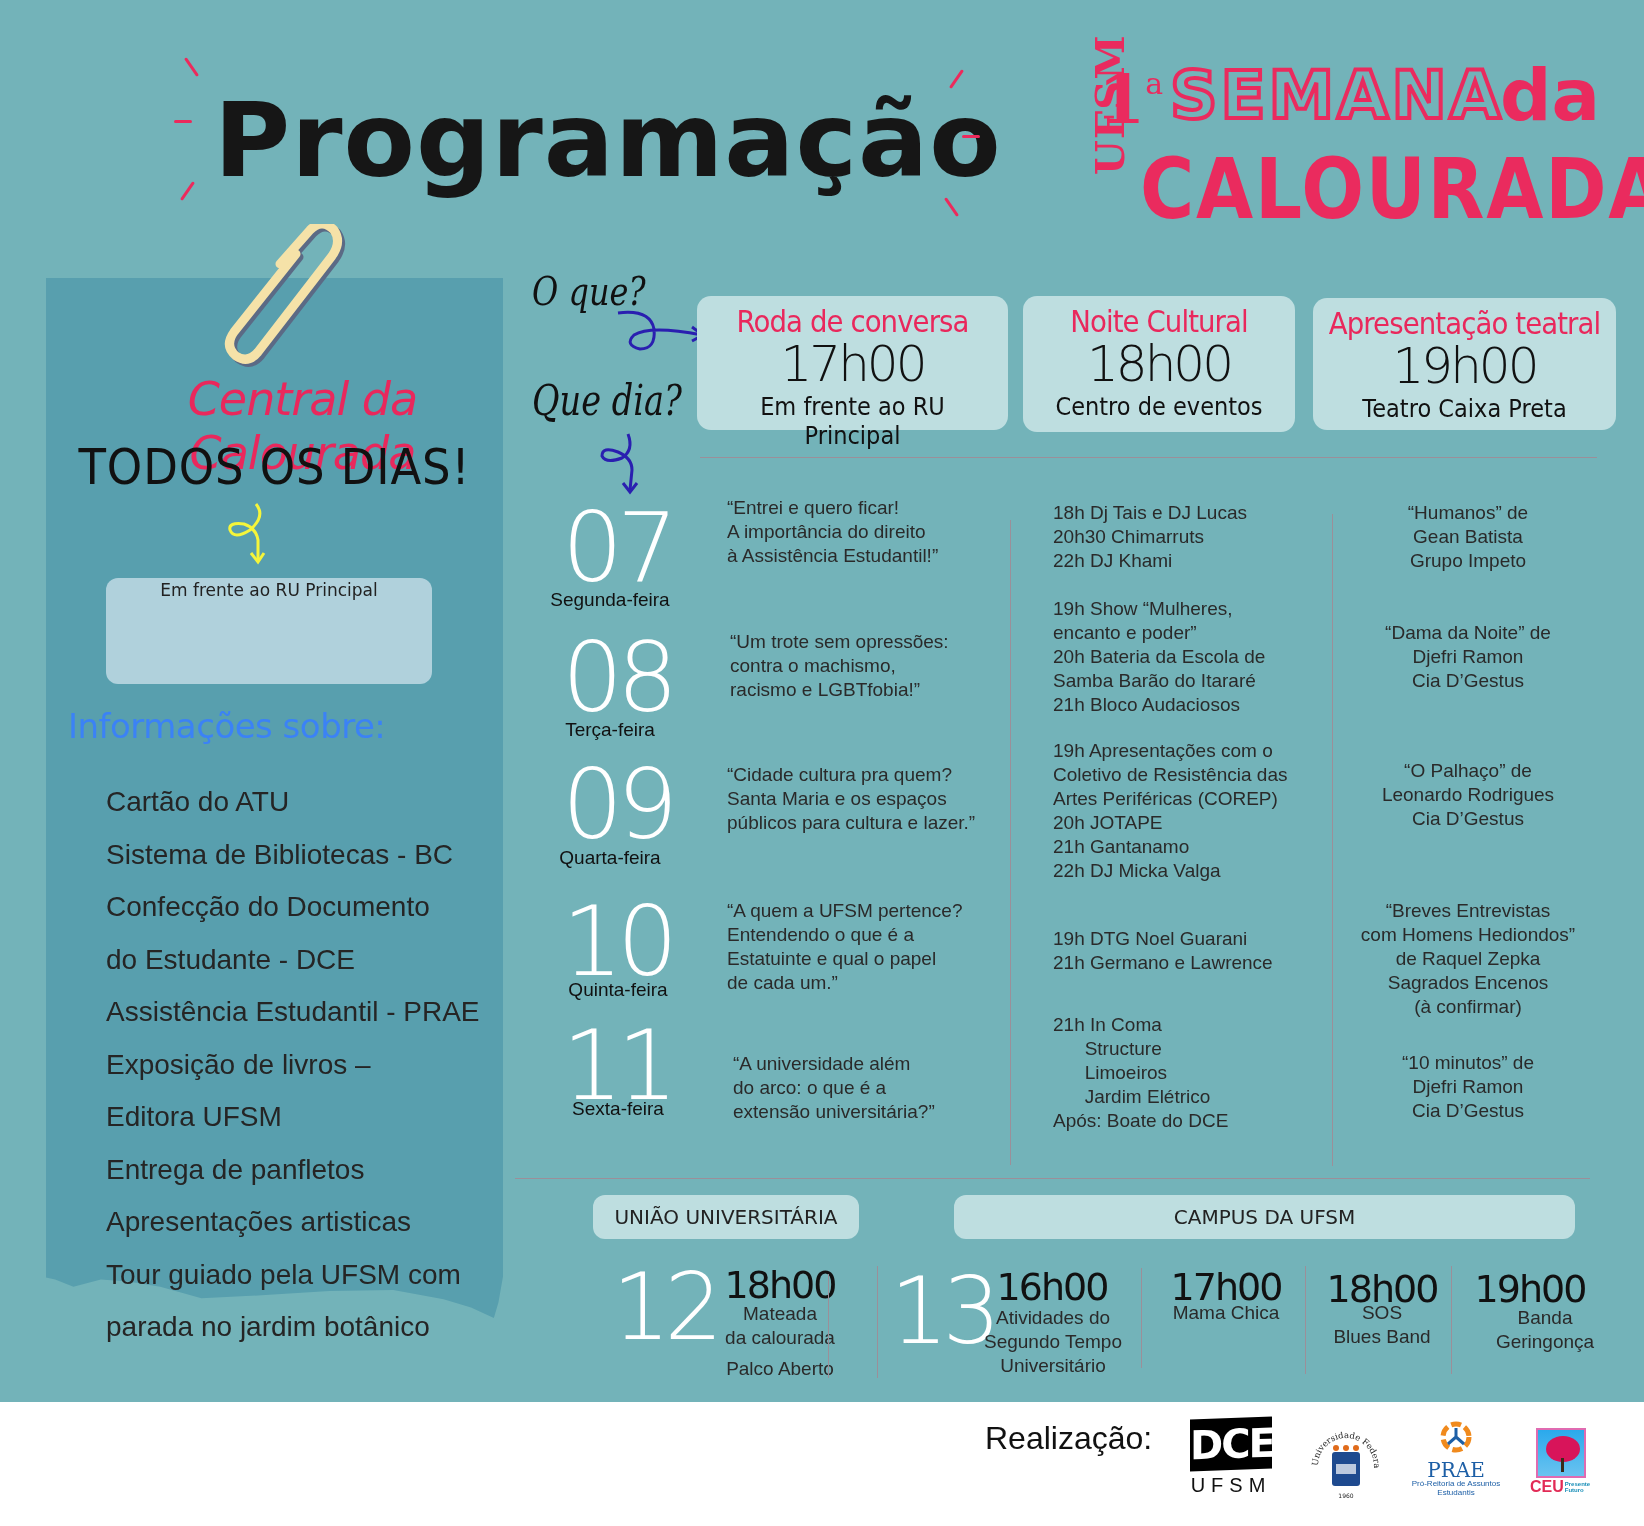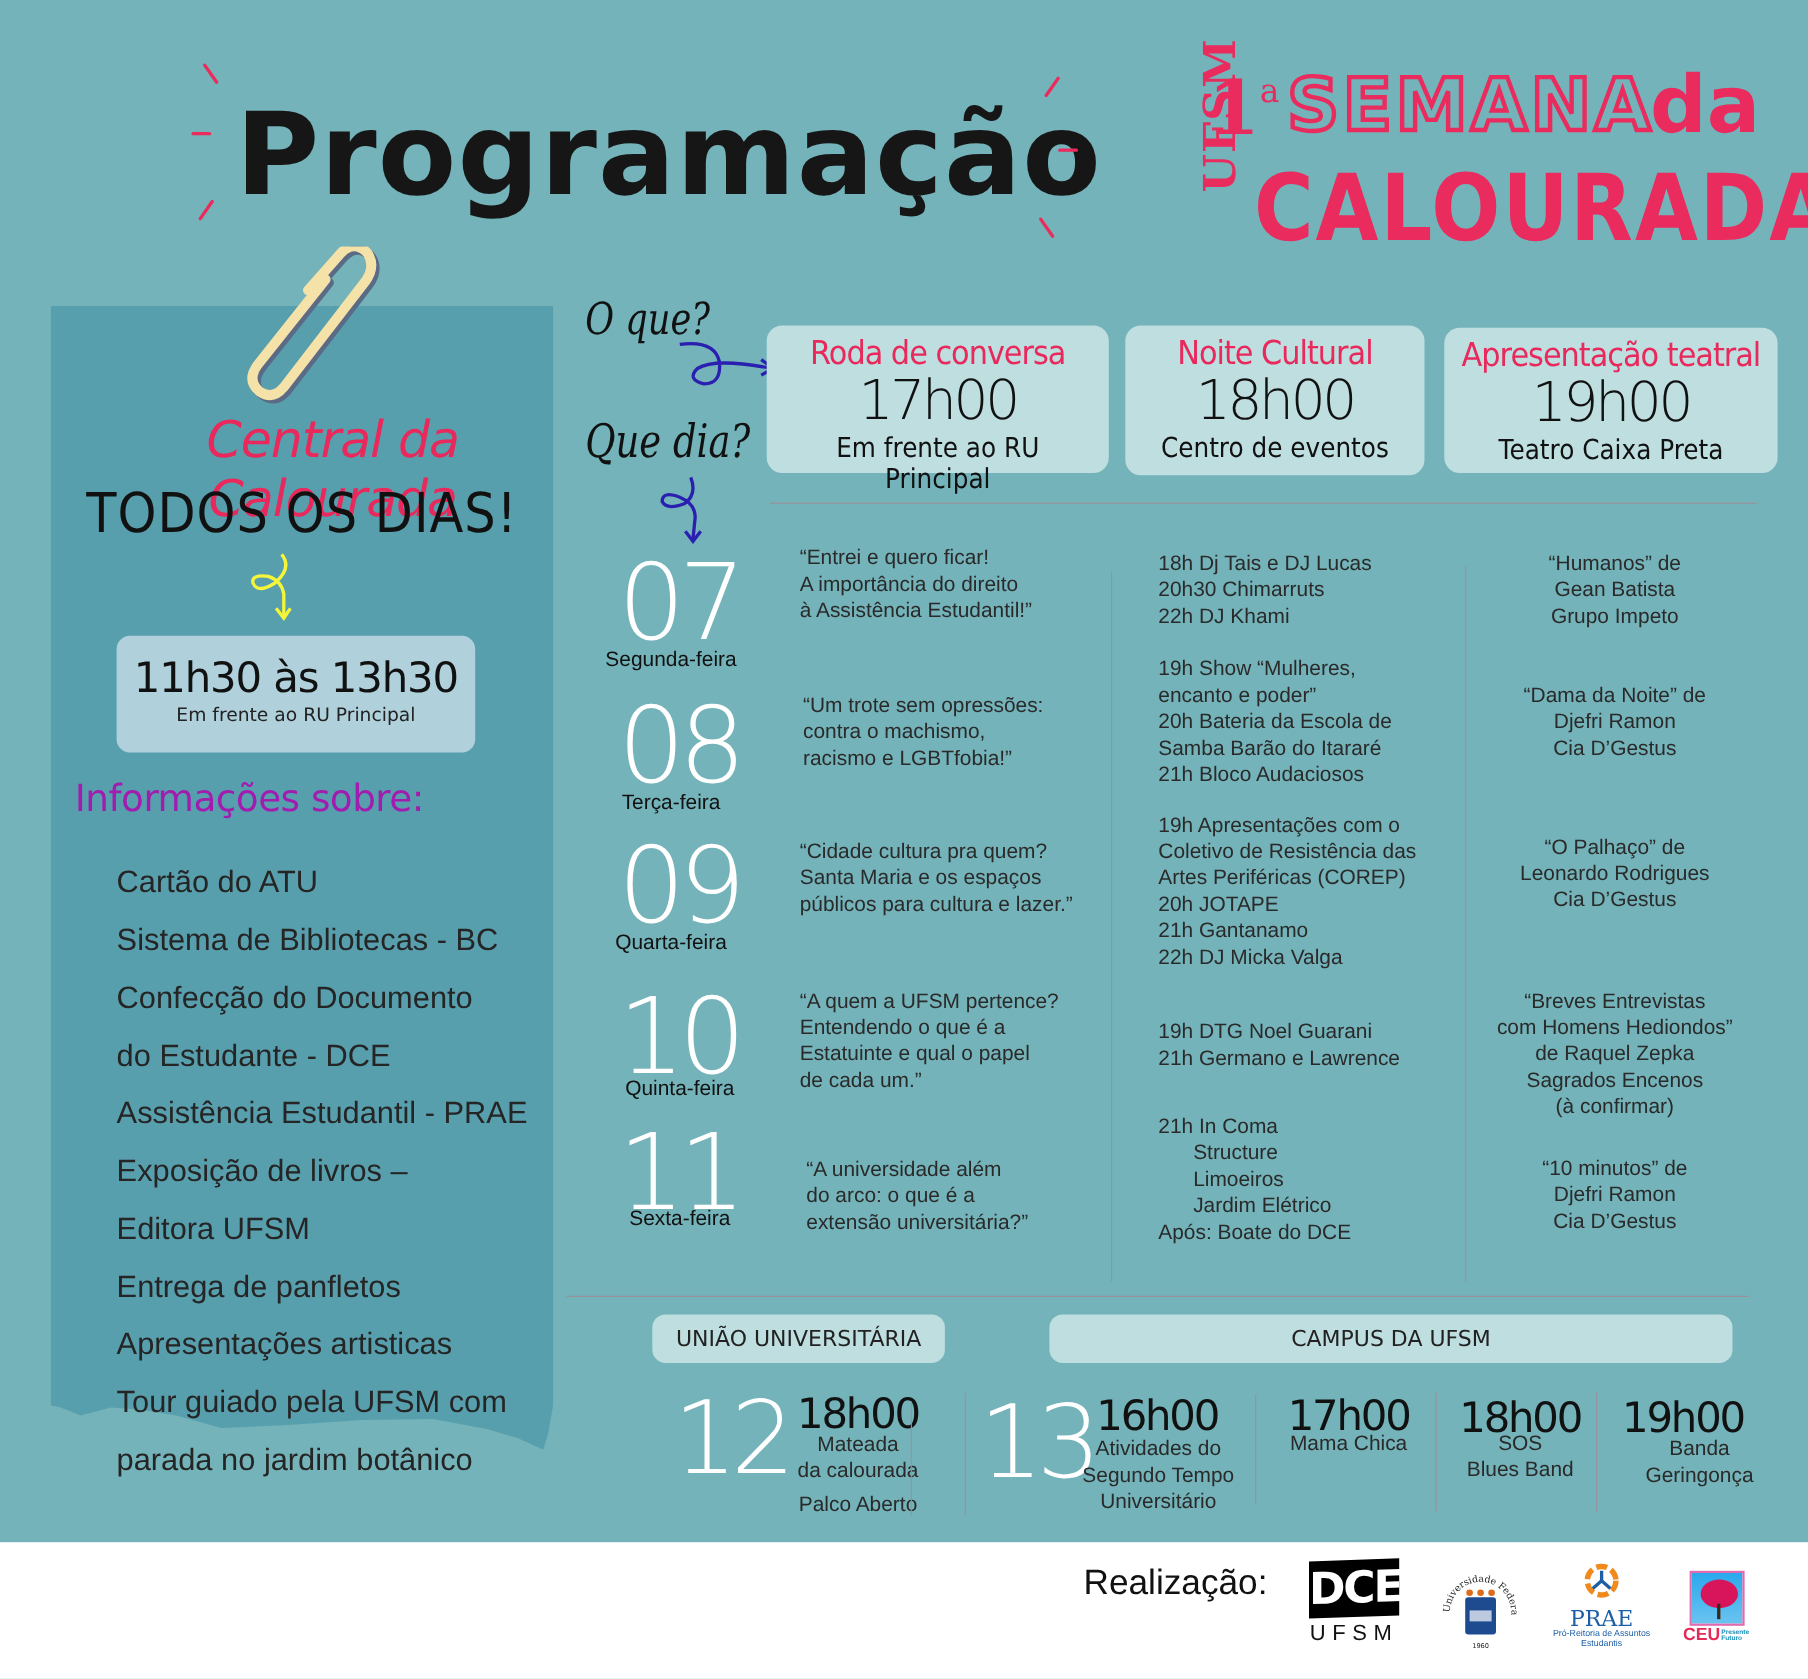--- a/index.html
+++ b/index.html
@@ -25,21 +25,21 @@
 
   
   .left-panel { left: 46px; top: 278px; width: 457px; height: 1040px; background: #589fae; clip-path: polygon(0 0,100% 0,100% 96%,99% 98.5%,98% 100%,93% 99%,87% 98.2%,76% 97.3%,62% 97.4%,48% 97.8%,34% 98.1%,25% 97%,18% 96.5%,12% 96.3%,6% 97%,2% 96.3%,0 96.1%); }
   .clip { left: 210px; top: 224px; }
   .central-title { left: 46px; top: 372px; width: 457px; text-align: center; font-family: "DejaVu Sans", sans-serif; font-style: italic; font-size: 46px; color: #e9285c; letter-spacing: -1px; margin-left: 28px; }
   .todos { left: 46px; top: 438px; width: 457px; text-align: center; font-family: "DejaVu Sans", sans-serif; font-size: 50px; color: #111; letter-spacing: 1px; transform: scaleX(0.9); }
   .yellow-arrow { left: 226px; top: 500px; }
   .time-box { left: 106px; top: 578px; width: 326px; height: 106px; background: #b0d1dc; border-radius: 12px; text-align: center; }
   .time-box .t { font-family: "DejaVu Sans", sans-serif; font-size: 38px; color: #111; margin-top: 16px; letter-spacing: -1px; }
   .time-box .s { font-family: "DejaVu Sans", sans-serif; font-size: 17px; color: #222; margin-top: 2px; }
-  .info-title { left: 68px; top: 706px; font-family: "DejaVu Sans", sans-serif; font-size: 34px; color: #a21caf; letter-spacing: -0.5px; }
+  .info-title { left: 68px; top: 706px; font-family: "DejaVu Sans", sans-serif; font-size: 34px; color: #3b82f6; letter-spacing: -0.5px; }
   .info-list { left: 106px; top: 768px; list-style: none; }
   .info-list li { font-size: 28px; color: #252525; line-height: 36.5px; white-space: nowrap; margin-top: 16px; }
 
   
   .q1 { left: 532px; top: 268px; font-family: "DejaVu Serif", serif; font-style: italic; font-size: 40px; color: #111; transform: scaleX(0.8); transform-origin: left; }
   .q2 { left: 532px; top: 376px; font-family: "DejaVu Serif", serif; font-style: italic; font-size: 42px; color: #111; transform: scaleX(0.8); transform-origin: left; }
   .arrow-a { left: 610px; top: 305px; }
   .arrow-b { left: 592px; top: 430px; }
 
   
@@ -105,21 +105,20 @@
   <path d="M70 40 L100 6 Q112 -6 124 6 Q132 18 122 32 L48 128 Q38 140 26 132 Q14 122 24 108 L86 30" fill="none" stroke="#5b6a85" stroke-width="9" stroke-linecap="round" transform="translate(3,3)"></path>
   <path d="M70 40 L100 6 Q112 -6 124 6 Q132 18 122 32 L48 128 Q38 140 26 132 Q14 122 24 108 L86 30" fill="none" stroke="#f5e2a8" stroke-width="9" stroke-linecap="round"></path>
 </svg>
 <div class="abs central-title">Central da Calourada</div>
 <div class="abs todos">TODOS OS DIAS!</div>
 <svg class="abs yellow-arrow" width="50" height="70" viewBox="0 0 50 70">
   <path d="M30 4 Q40 16 24 30 Q8 40 4 30 Q2 22 18 24 Q30 28 32 40 L32 60" fill="none" stroke="#f5f53a" stroke-width="3"></path>
   <path d="M25 53 L32 62 L38 53" fill="none" stroke="#f5f53a" stroke-width="3"></path>
 </svg>
 <div class="abs time-box">
-  <div class="t">11h30 às 13h30</div>
   <div class="s">Em frente ao RU Principal</div>
 </div>
 <div class="abs info-title">Informações sobre:</div>
 <ul class="abs info-list">
   <li>Cartão do ATU</li>
   <li>Sistema de Bibliotecas - BC</li>
   <li>Confecção do Documento</li>
   <li>do Estudante - DCE</li>
   <li>Assistência Estudantil - PRAE</li>
   <li>Exposição de livros –</li>

